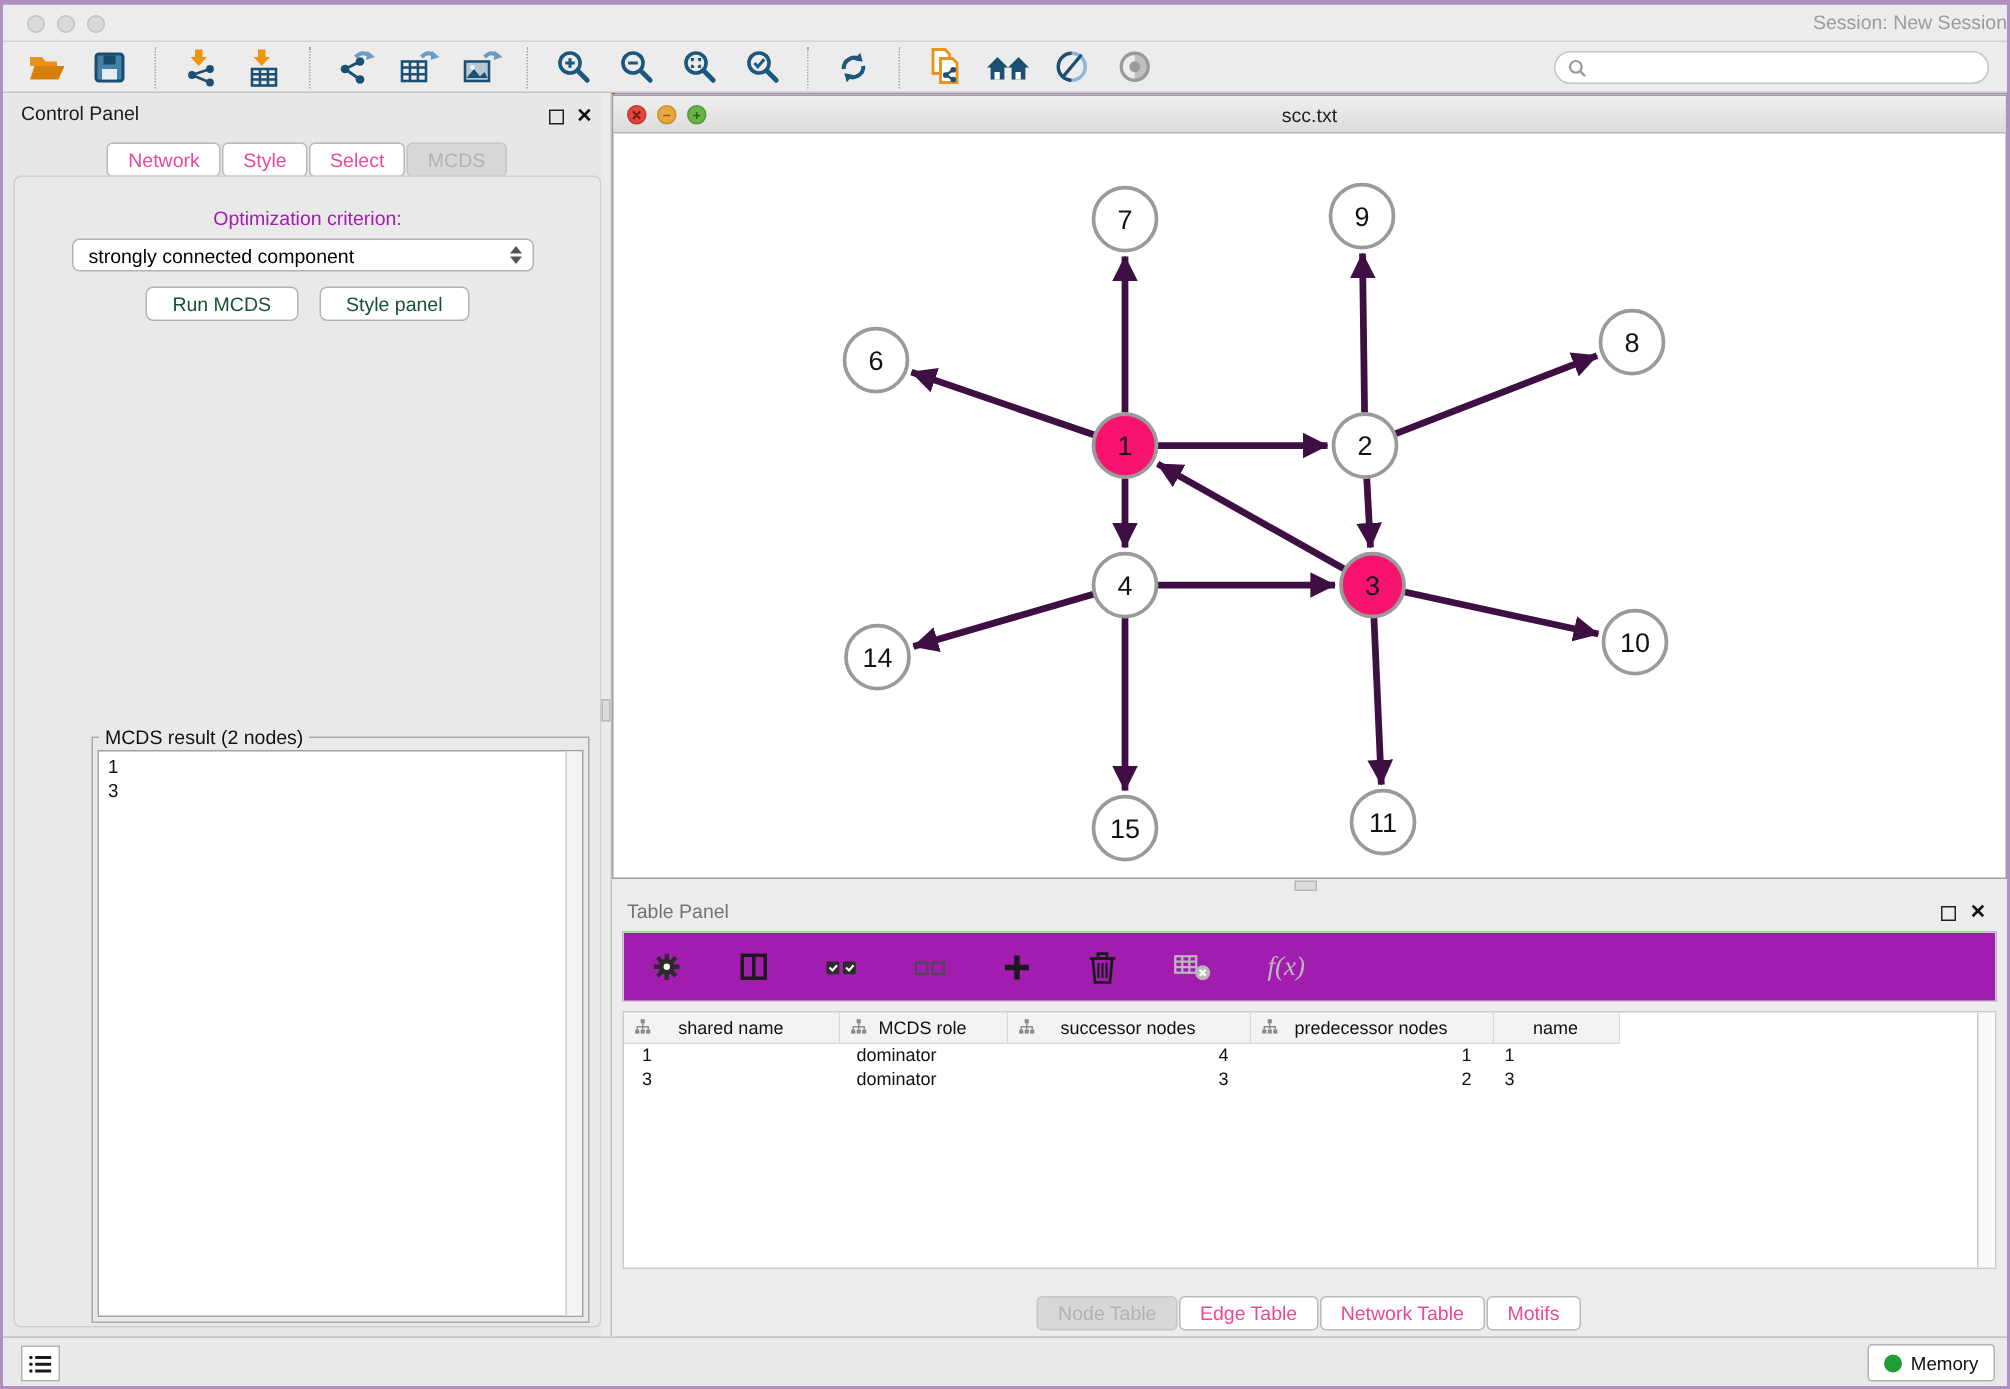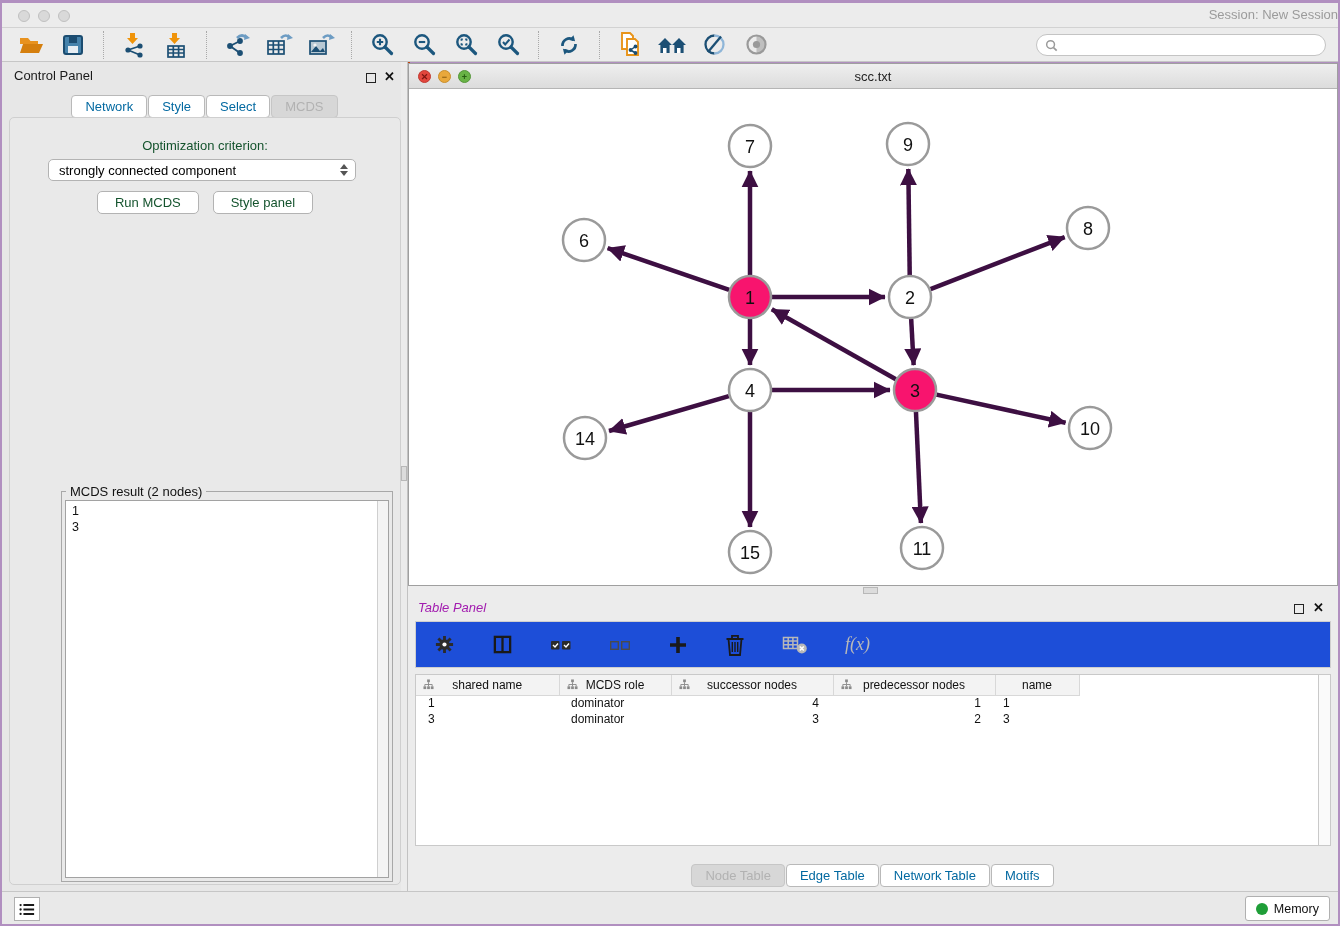--- a/index.html
+++ b/index.html
@@ -21,24 +21,24 @@
   .search-box { position:absolute; right:12px; top:6px; width:290px; height:22px; background:#fff; border:1px solid #c4c4c4; border-radius:11px; display:flex; align-items:center; padding-left:8px; }
   .search-box input { border:none; outline:none; background:transparent; font-size:13px; flex:1; margin-left:5px; font-family:"Liberation Sans",sans-serif; }
 
   
   .control-panel { position:absolute; left:2px; top:62px; width:408px; height:829px; background:#e7e7e7; border-right:2px solid #c2410c; }
   .panel-head { position:absolute; top:6px; left:12px; font-size:13px; color:#1a1a1a; }
   .float-btn { position:absolute; width:10px; height:10px; border:1.5px solid #222; top:11px; background:transparent; cursor:pointer; }
   .close-btn { position:absolute; top:8px; font-size:13px; font-weight:bold; color:#111; cursor:pointer; line-height:14px; }
   .cp-float { right:32px; } .cp-close { right:13px; }
   .tabrow { position:absolute; top:33px; left:0; right:0; display:flex; justify-content:center; }
-  .tab { background:#fff; border:1px solid #b9b9b9; border-radius:4px; padding:3px 13px; font-size:13px; color:#0369a1; margin-right:1px; cursor:pointer; white-space:nowrap; }
+  .tab { background:#fff; border:1px solid #b9b9b9; border-radius:4px; padding:3px 13px; font-size:13px; color:#ec4899; margin-right:1px; cursor:pointer; white-space:nowrap; }
   .tab.active { background:#d7d7d7; color:#b2b2b2; border-color:#c6c6c6; }
   .cp-body { position:absolute; left:7px; right:7px; top:55px; bottom:6px; background:#e9e9e9; border:1px solid #cfcfcf; border-radius:5px; }
-  .opt-label { position:absolute; top:20px; left:0; right:0; text-align:center; font-size:13px; color:#14532d; }
+  .opt-label { position:absolute; top:20px; left:0; right:0; text-align:center; font-size:13px; color:#a21caf; }
   .select { position:absolute; top:41px; left:38px; width:308px; height:22px; background:#fff; border:1px solid #b3b3b3; border-radius:5px; font-size:13px; display:flex; align-items:center; padding-left:10px; cursor:pointer; }
   .stepper { position:absolute; right:7px; top:4px; display:flex; flex-direction:column; gap:2px; }
   .tri-up { width:0; height:0; border-left:4px solid transparent; border-right:4px solid transparent; border-bottom:5px solid #555; }
   .tri-down { width:0; height:0; border-left:4px solid transparent; border-right:4px solid transparent; border-top:5px solid #555; }
   .btnrow { position:absolute; top:73px; left:0; right:0; display:flex; justify-content:center; gap:14px; }
   .pbtn { background:#fff; border:1px solid #b3b3b3; border-radius:5px; padding:3px 17px; font-size:13px; color:#14532d; cursor:pointer; font-family:"Liberation Sans",sans-serif; }
   .groupbox { position:absolute; left:5px; right:7px; top:373px; bottom:2px; border:1px solid #a8a8a8;margin-left:46px; }
   .legend { position:absolute; top:-8px; left:4px; background:#e9e9e9; padding:0 4px; font-size:13px; color:#111; }
   .result-area { position:absolute; left:3px; right:3px; top:8px; bottom:3px; background:#fff; border:1px solid #a2a2a2; font-size:12.5px; line-height:16px; padding:2px 0 0 6px; white-space:pre-line; color:#111; }
   .result-scroll { position:absolute; right:0; top:0; bottom:0; width:11px; background:#f4f4f4; border-left:1px solid #cfcfcf; }
@@ -55,23 +55,23 @@
   .net-lights { position:absolute; left:9px; top:6px; display:flex; gap:7px; }
   .tl { width:13px; height:13px; border-radius:50%; font-size:9px; font-weight:bold; display:flex; align-items:center; justify-content:center; cursor:pointer; }
   .tl-red { background:#e2463d; border:1px solid #c03a32; color:#7c1410; }
   .tl-yellow { background:#e9a83b; border:1px solid #c98f2d; color:#8a5d10; }
   .tl-green { background:#68b345; border:1px solid #55963a; color:#265f12; }
   .net-title { position:absolute; left:0; right:0; top:5px; text-align:center; font-size:13px; color:#222; }
   #graph-svg { position:absolute; left:0; top:25px; width:100%; height:496px; }
 
   
   .table-panel { position:absolute; left:408px; top:596px; right:2px; height:295px; background:#ececec; }
-  .tp-head { position:absolute; top:4px; left:10px; font-size:13px; color:#a21caf;font-style:italic; }
+  .tp-head { position:absolute; top:4px; left:10px; font-size:13px; color:#737373; }
   .tp-float { right:34px; } .tp-close { right:14px; }
-  .tp-toolbar { position:absolute; left:7px; right:7px; top:25px; height:47px; background:#1d4ed8; border:1px solid #cfcfcf; display:flex; align-items:center; padding-left:18px; gap:37px; }
+  .tp-toolbar { position:absolute; left:7px; right:7px; top:25px; height:47px; background:#a21caf; border:1px solid #cfcfcf; display:flex; align-items:center; padding-left:18px; gap:37px; }
   .ti { display:inline-flex; align-items:center; justify-content:center; background:none; border:none; cursor:pointer; height:30px; }
   .fx { font-family:"Liberation Serif", serif; font-style:italic; font-size:18px; color:#b9b9b9; }
   .tp-table-wrap { position:absolute; left:7px; right:7px; top:78px; height:172px; background:#fff; border:1px solid #c9c9c9; overflow:hidden; }
   table.node-table { border-collapse:collapse; table-layout:fixed; }
   .node-table th { height:20px; background:#f3f3f3; border-bottom:1px solid #d8d8d8; border-right:1px solid #d8d8d8; font-size:12px; font-weight:normal; color:#111; position:relative; text-align:center; }
   .node-table th .hicon { position:absolute; left:7px; top:4px; }
   .node-table td { height:16px; font-size:12px; color:#111; padding:0 4px 0 12px; }
   .node-table td.num { text-align:right; padding-right:14px; }
   .node-table td.namecol { padding-left:8px; }
   .tp-scroll { position:absolute; right:0; top:0; bottom:0; width:12px; background:#fafafa; border-left:1px solid #c9c9c9; }

